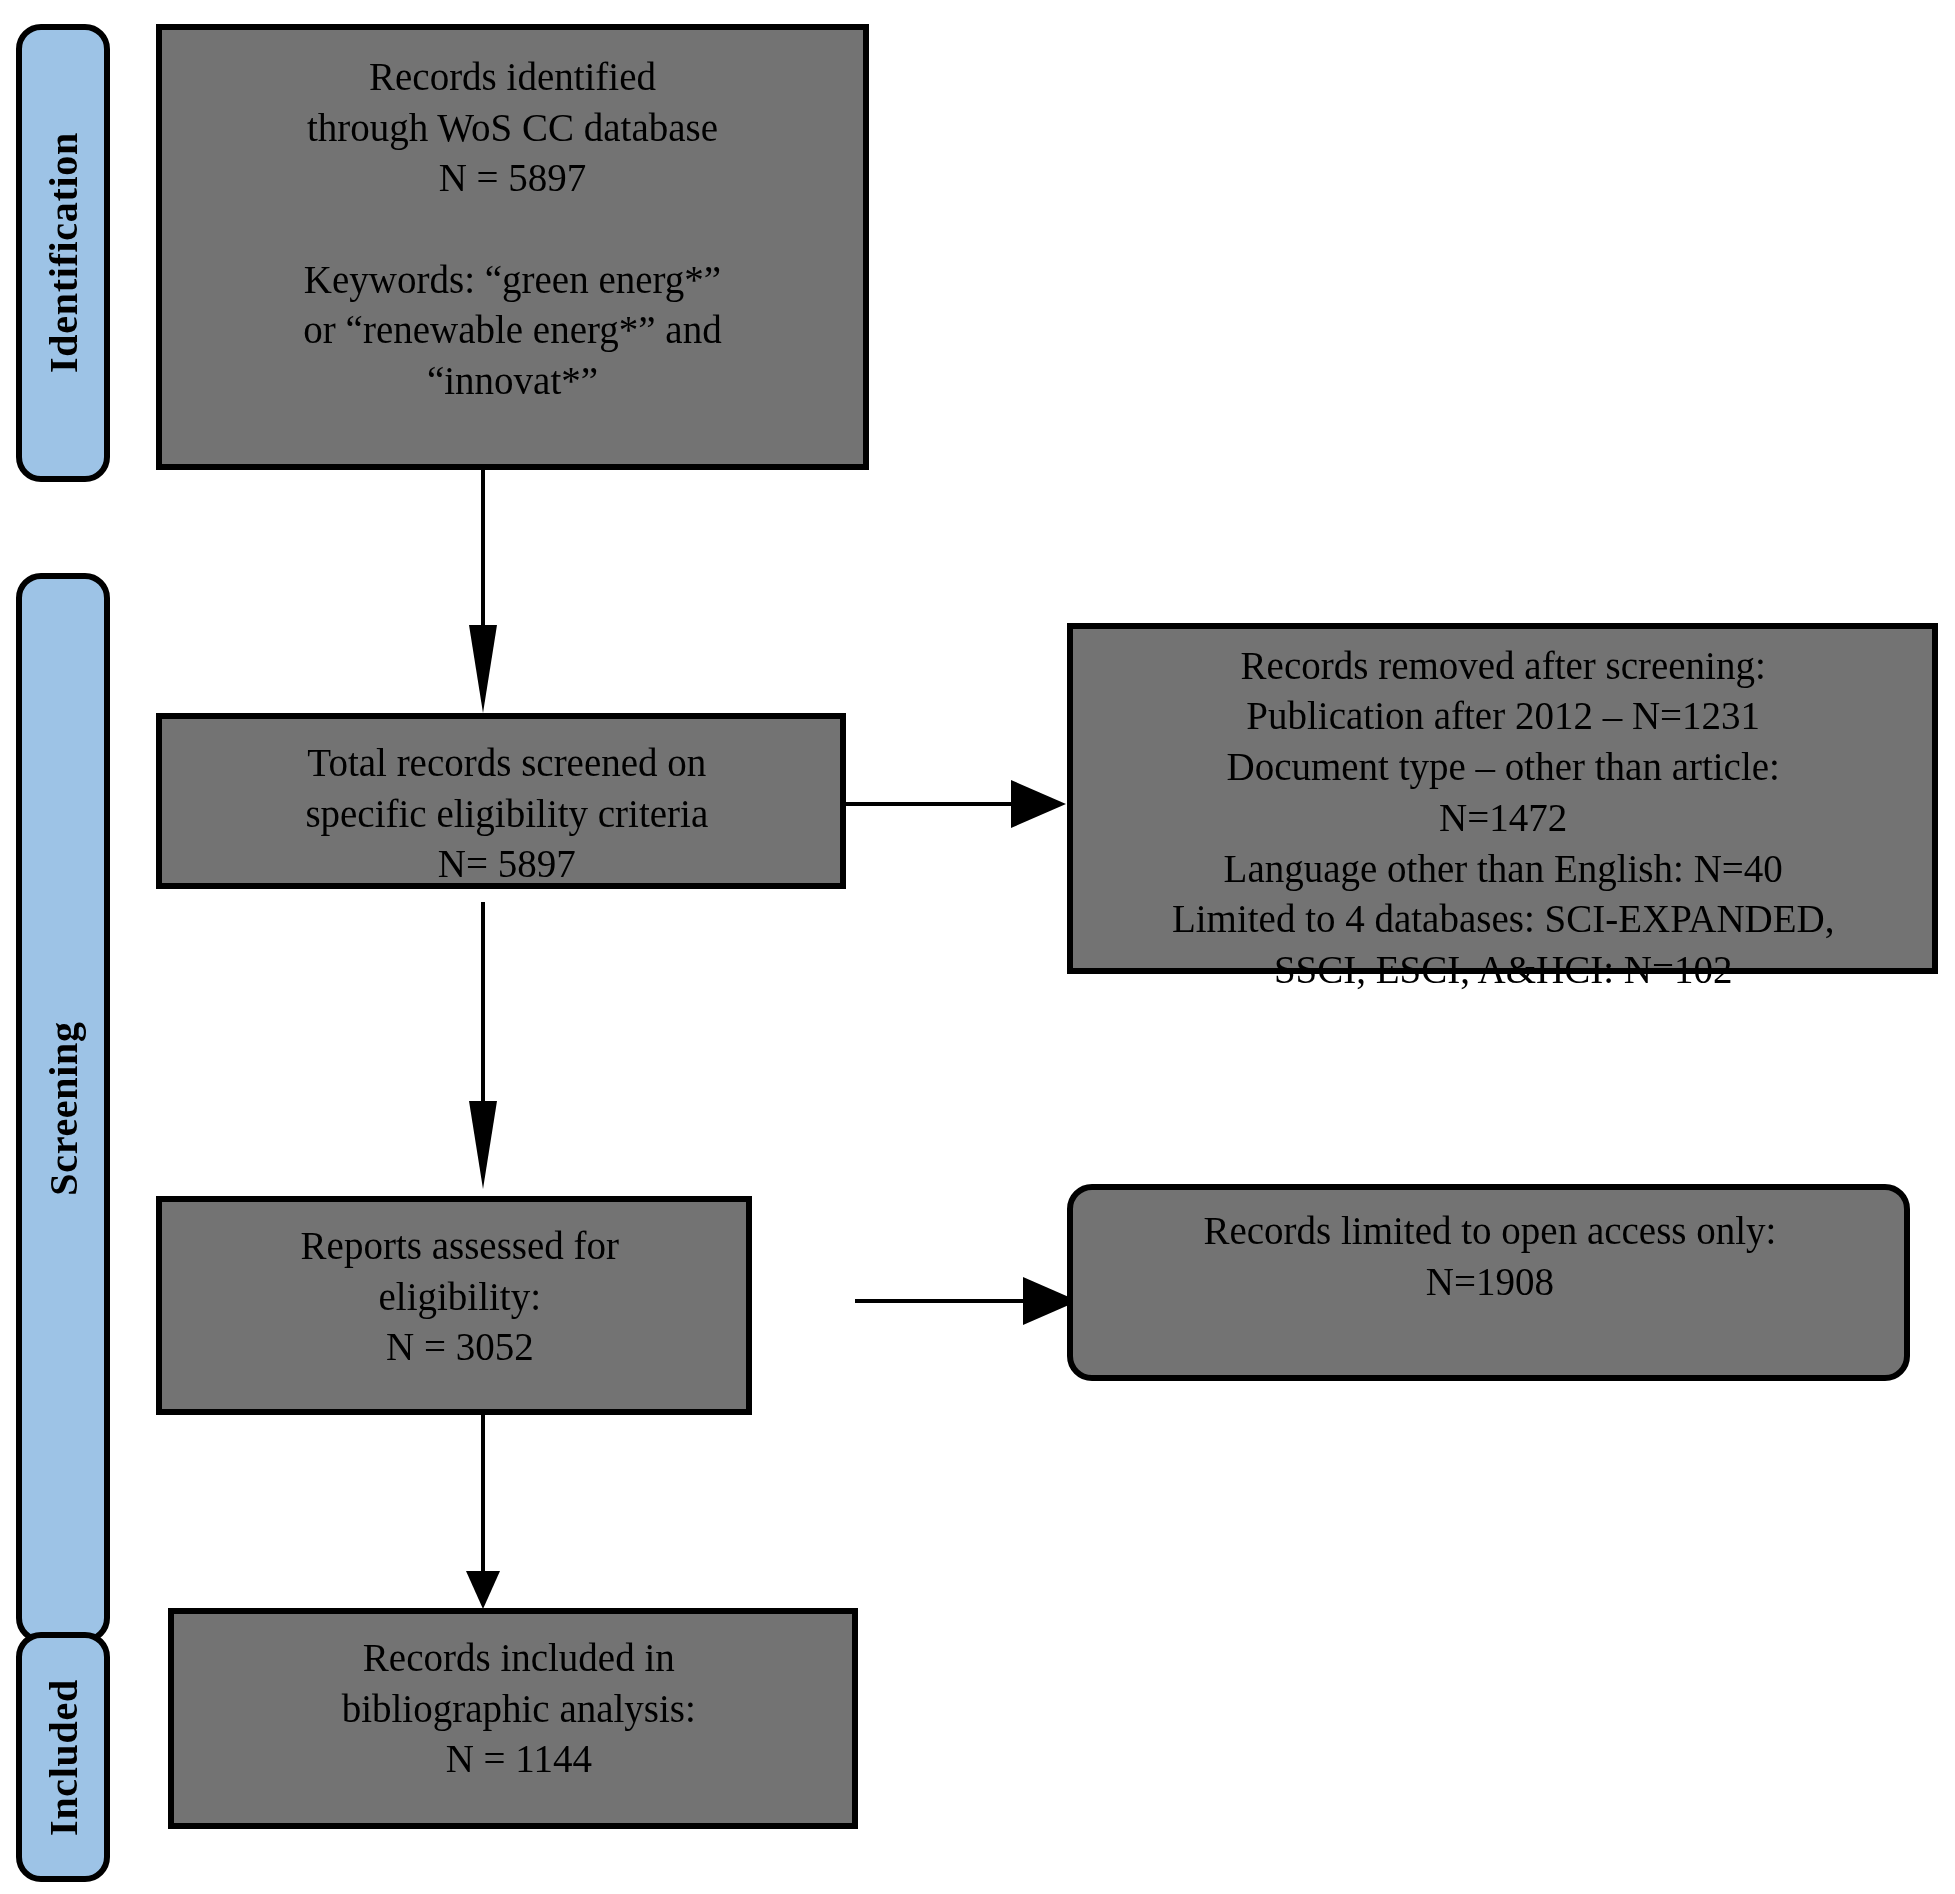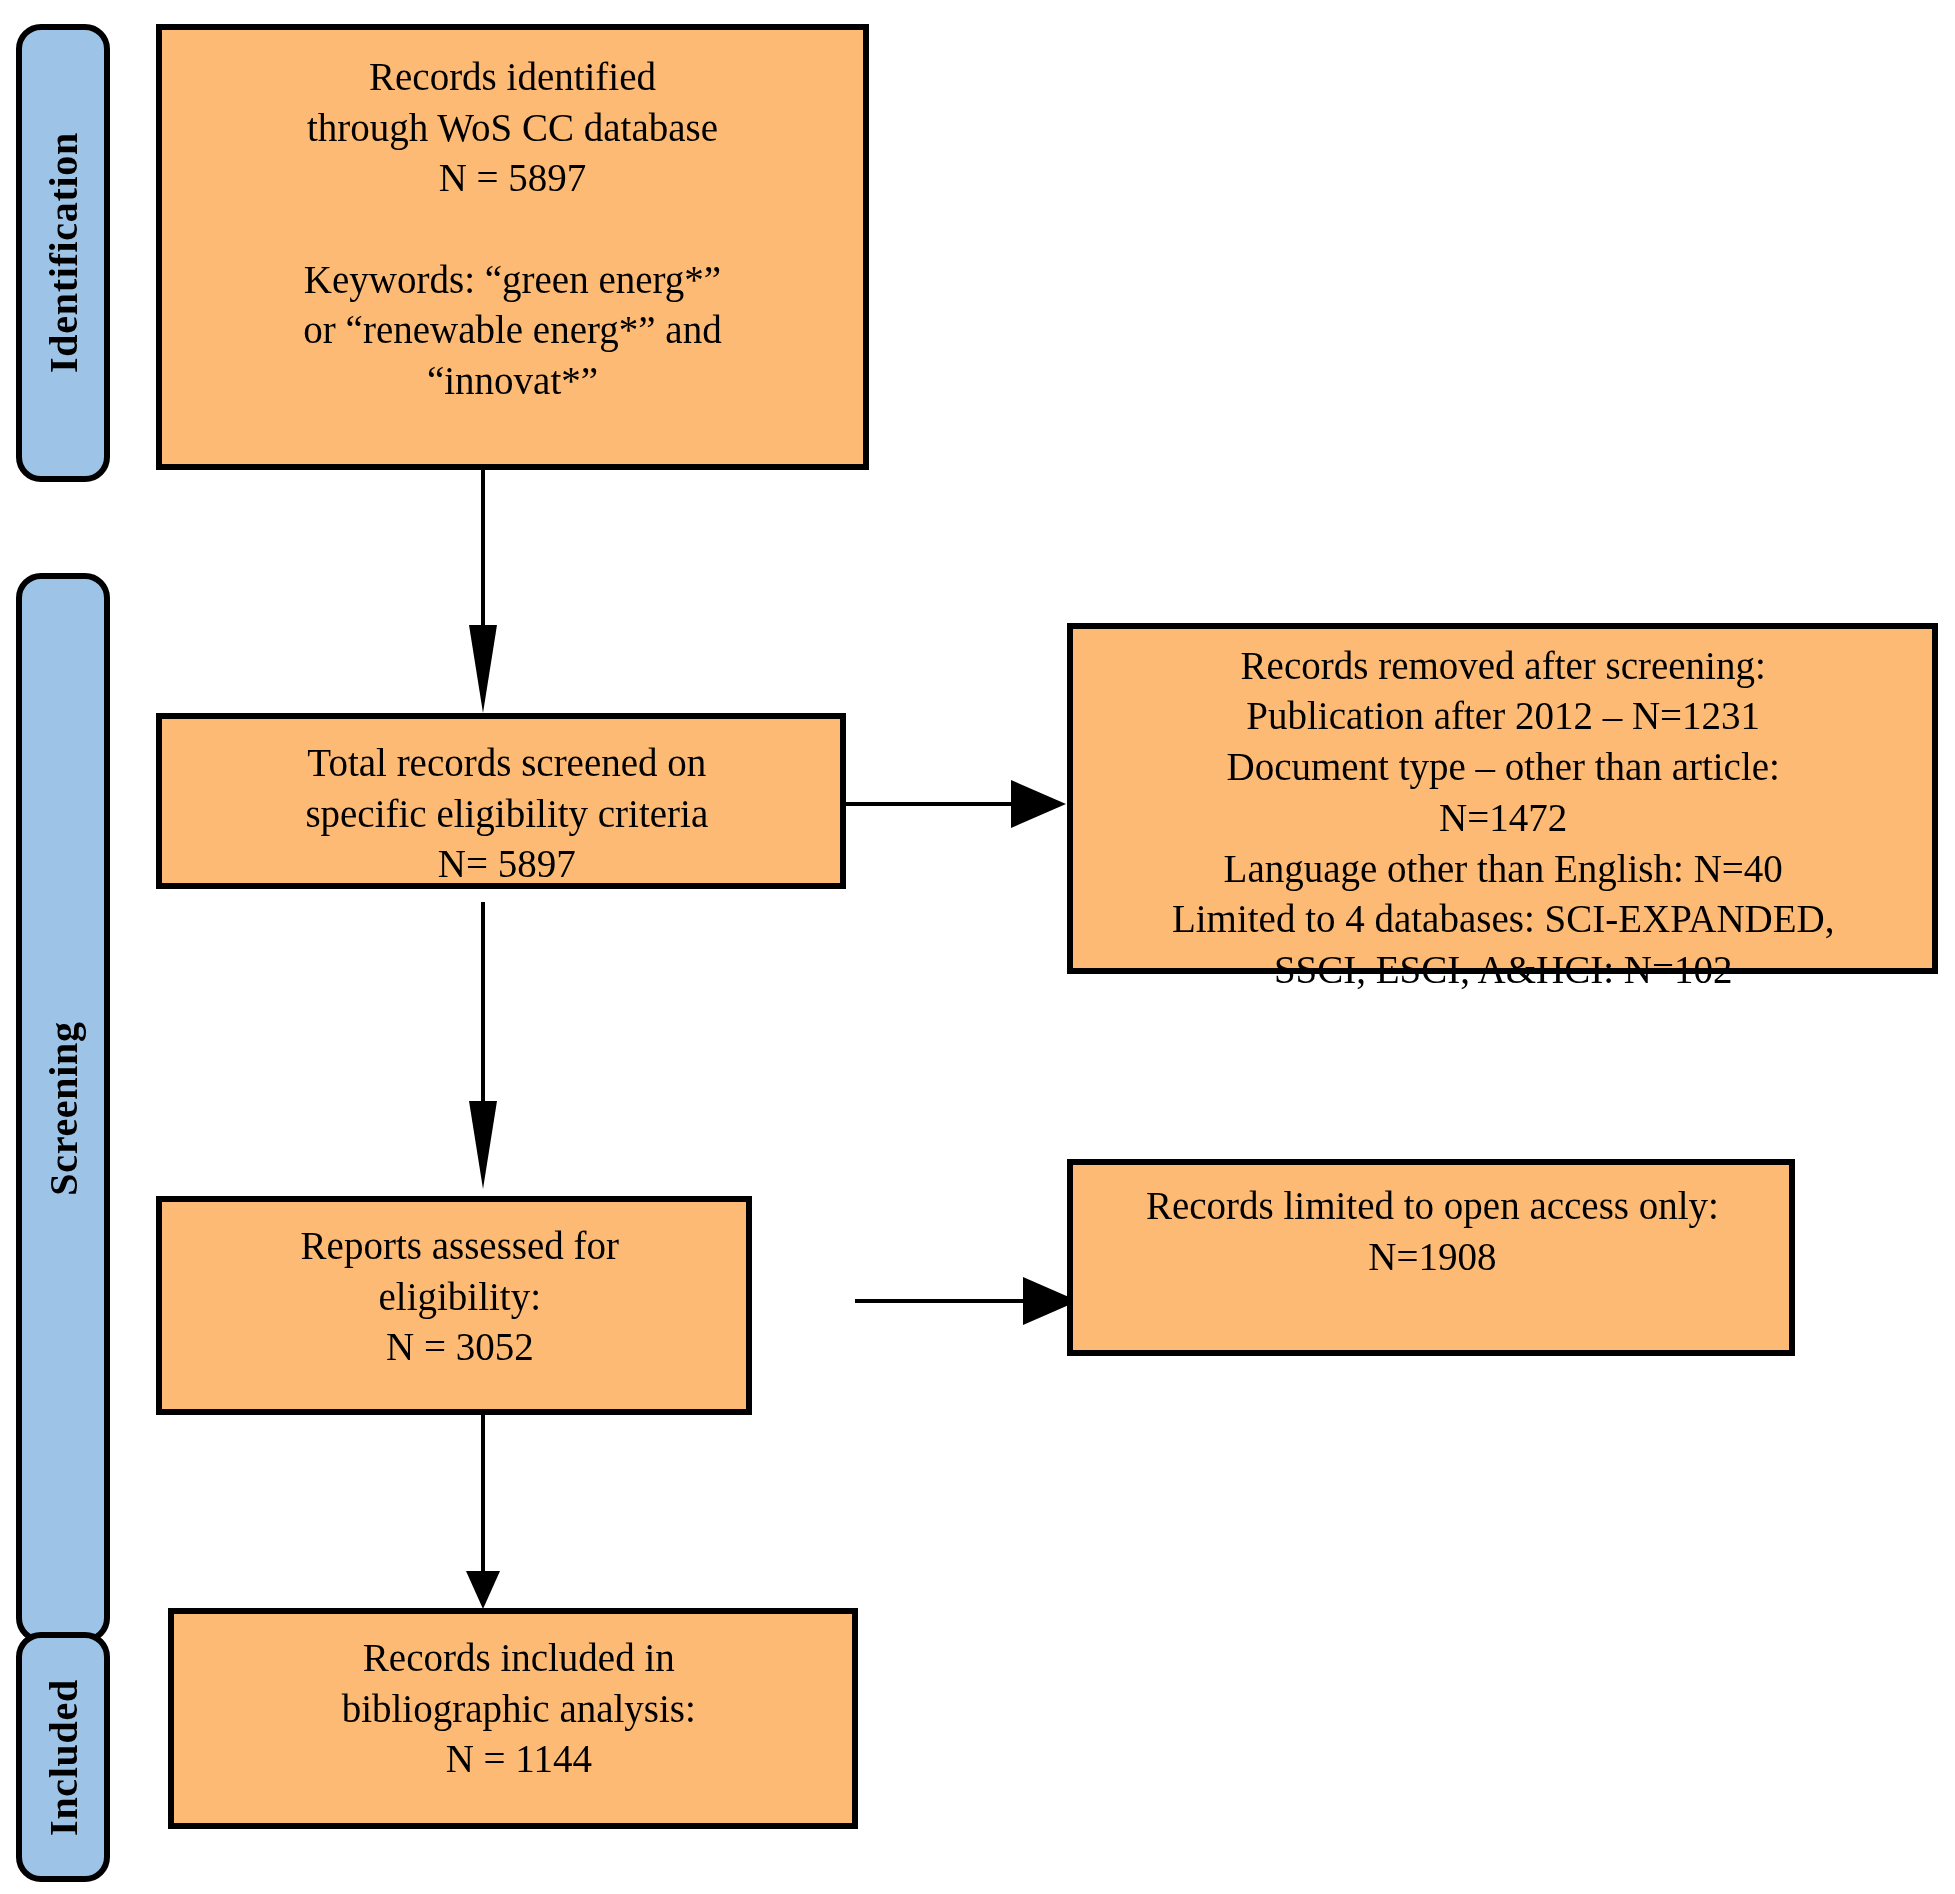--- a/index.html
+++ b/index.html
@@ -35,21 +35,21 @@
     color: #000000;
     letter-spacing: 0.7px;
     white-space: nowrap;
     transform: rotate(-90deg);
     transform-origin: center center;
   }
 
   
   .box {
     position: absolute;
-    background: #fdba74;
+    background: #737373;
     border: 6.6px solid #000000;
     box-sizing: border-box;
     color: #000000;
   }
   .box-text {
     font-family: "Liberation Serif", "DejaVu Serif", serif;
     font-size: 39px;
     line-height: 1.30;
     color: #000000;
     white-space: pre-wrap;
@@ -152,21 +152,21 @@
 
   <div class="box" style="left:156px; top:1196px; width:596px; height:219px;">
     <div class="box-text left pad-l3">Reports assessed for
 eligibility:
 N = 3052</div>
   </div>
 
   <div class="h-line" style="left:855px; top:1299px; width:177px;"></div>
   <div class="arrow-right" style="left:1023px; top:1277px;"></div>
 
-  <div class="box" style="left:1067px; top:1159px; width:728px; height:197px;">
+  <div class="box" style="left:1067px; top:1184px; width:843px; height:197px;border-radius:25px;">
     <div class="box-text left pad-l2">Records limited to open access only:
 N=1908</div>
   </div>
 
   <div class="v-line" style="left:481px; top:1415px; height:158px;"></div>
   <div class="arrow-down-stub" style="left:466px; top:1571px;"></div>
 
   <div class="box" style="left:168px; top:1608px; width:690px; height:221px;">
     <div class="box-text left pad-l3">Records included in
 bibliographic analysis:

